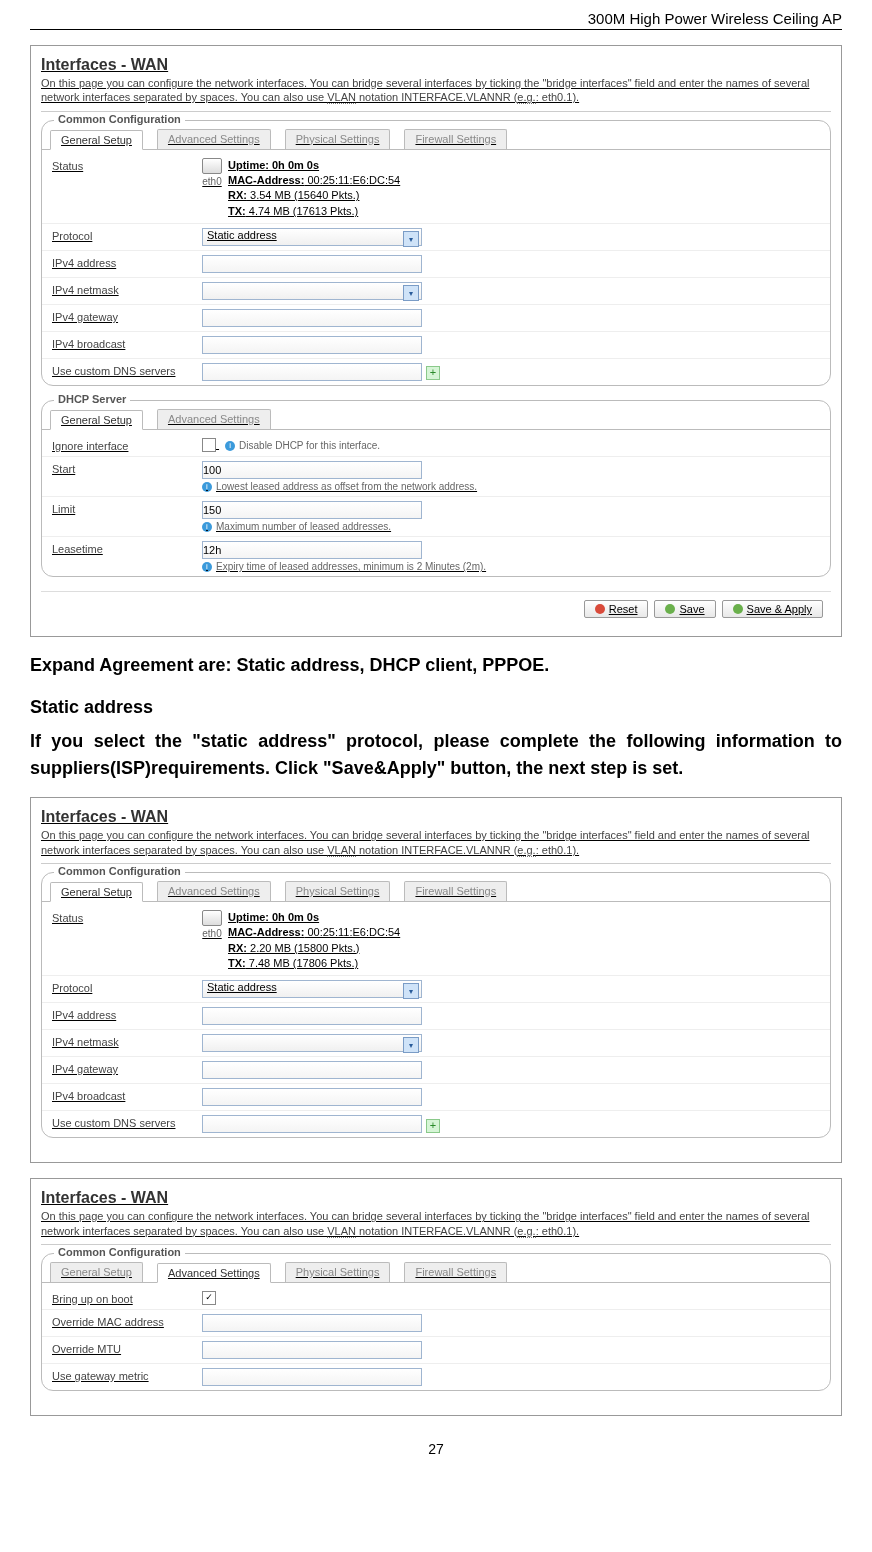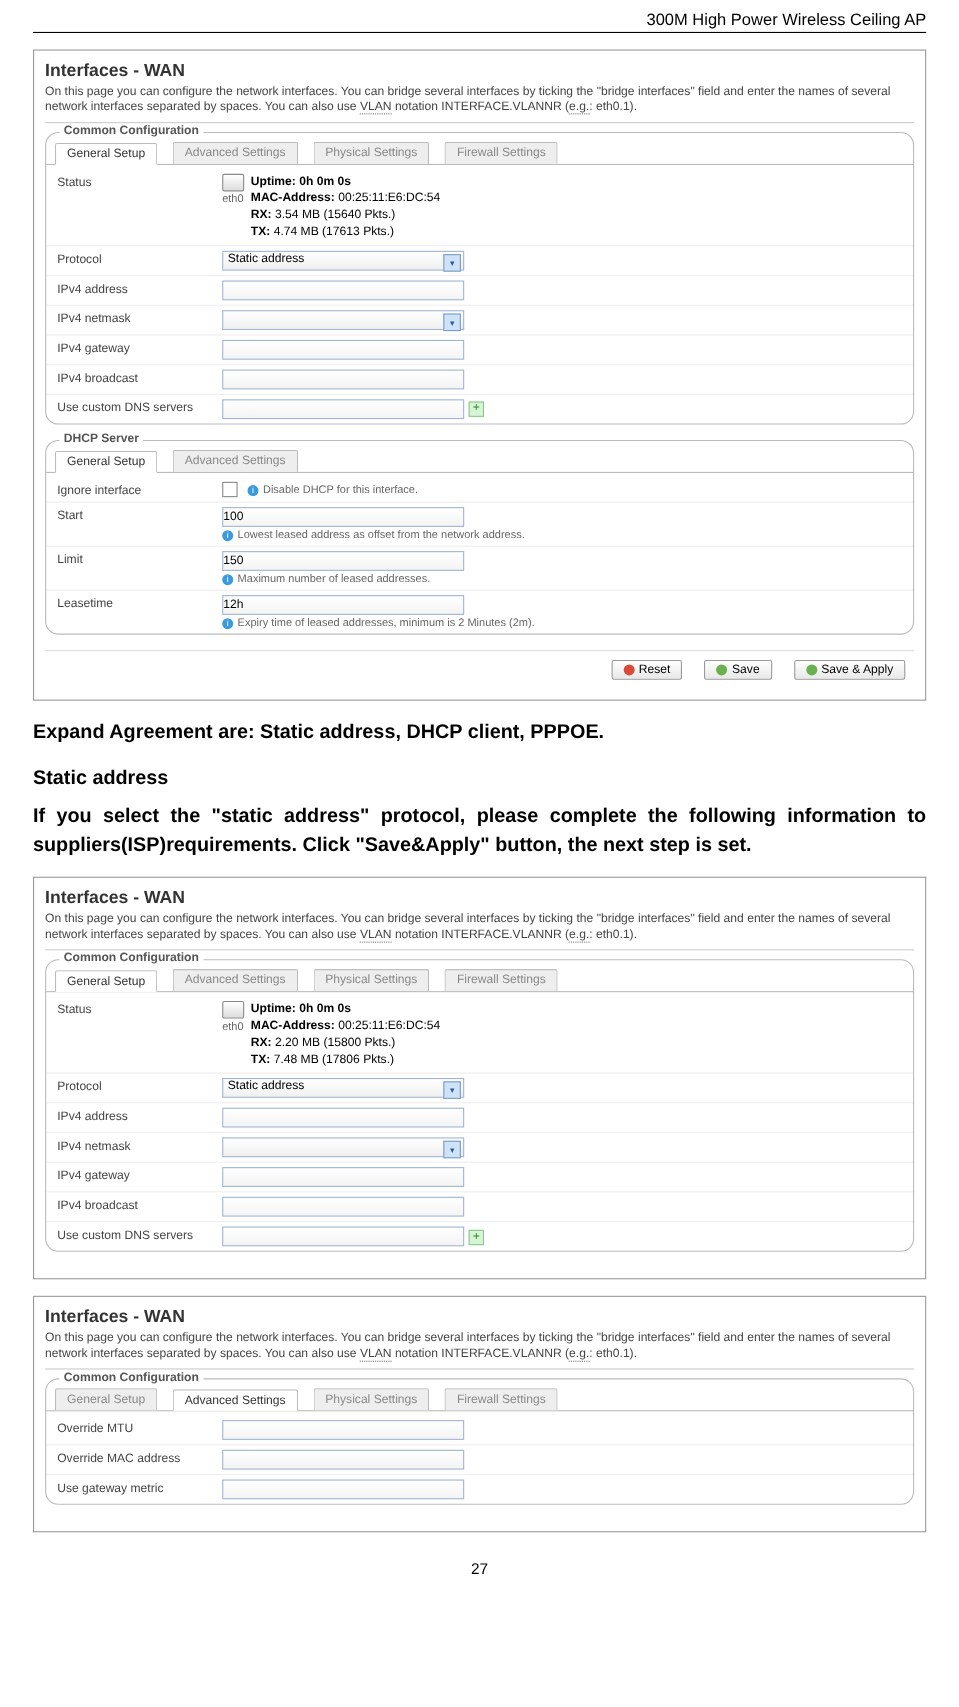--- a/index.html
+++ b/index.html
@@ -1,39 +1,39 @@
 <!DOCTYPE html>
 <html><head>
 <meta charset="utf-8">
 <style>
 body { font-family: Arial, sans-serif; margin: 0; padding: 0 30px; width: 812px; background: #fff; color: #000; }
 .page-header { text-align: right; font-size: 15px; border-bottom: 1px solid #000; padding-bottom: 2px; margin-top: 10px; }
-.screenshot { border: 1px solid #999; margin: 15px 0; padding: 10px; font-size: 11px; background: #fff; }
+.screenshot { border: 1px solid #999; margin: 15px 0; padding: 10px; font-size: 11px; background: #fff; text-decoration: underline; }
 .panel-title { font-size: 16px; font-weight: bold; margin-bottom: 2px; color: #333; }
 .panel-desc { font-size: 11px; line-height: 1.3; border-bottom: 1px solid #ccc; padding-bottom: 6px; margin-bottom: 8px; color: #444; }
 .fieldset { border: 1px solid #bbb; border-radius: 12px; padding: 0; margin: 6px 0 14px 0; position: relative; }
 .fieldset-legend { position: relative; top: -8px; left: 12px; background: #fff; padding: 0 4px; font-size: 11px; color: #555; font-weight: bold; display: inline-block; }
 .tabs { display: flex; gap: 14px; padding: 0 8px; margin-top: -4px; }
 .tab { border: 1px solid #bbb; border-bottom: none; padding: 3px 10px; font-size: 11px; background: #eee; color: #888; cursor: pointer; border-radius: 2px 2px 0 0; }
 .tab.active { background: #fff; color: #333; font-weight: normal; border-bottom: 1px solid #fff; position: relative; top: 1px; }
 .form-body { border-top: 1px solid #bbb; padding: 4px 0 0 0; }
 .form-row { display: flex; align-items: flex-start; border-bottom: 1px solid #eee; padding: 4px 10px; }
 .form-row:last-child { border-bottom: none; }
 .form-label { width: 150px; flex-shrink: 0; font-size: 11px; color: #444; padding-top: 2px; }
 .form-control { flex: 1; position: relative; }
 .input-text { width: 220px; height: 18px; border: 1px solid #9fb5d0; background: linear-gradient(#fff,#f4f4f4); box-sizing: border-box; font-size: 11px; padding: 0 0; }
 .input-select { width: 220px; height: 18px; border: 1px solid #9fb5d0; background: linear-gradient(#fff,#f0f0f0); box-sizing: border-box; font-size: 11px; padding: 0 4px; position: relative; }
 .select-arrow { position: absolute; right: 2px; top: 2px; width: 14px; height: 14px; background: #cfe3f8; border: 1px solid #7a9cc6; display: flex; align-items: center; justify-content: center; font-size: 8px; color: #2a5c9a; }
 .status-block { font-size: 11px; line-height: 1.4; display: flex; align-items: flex-start; gap: 6px; }
-.eth-icon { display: flex; flex-direction: column; align-items: flex-start; font-size: 10px; color: #666; }
+.eth-icon { display: flex; flex-direction: column; align-items: center; font-size: 10px; color: #666; }
 .eth-glyph { width: 18px; height: 14px; border: 1px solid #888; border-radius: 2px; margin-bottom: 1px; background: linear-gradient(#fff,#ddd); }
 .hint { font-size: 10px; color: #666; margin-top: 2px; display: flex; align-items: center; gap: 4px; }
 .hint-icon { width: 10px; height: 10px; border-radius: 50%; background: #3b9adb; color: #fff; font-size: 8px; display: flex; align-items: center; justify-content: center; flex-shrink: 0; }
 .add-icon { width: 12px; height: 12px; background: #d6f5d6; border: 1px solid #8ac98a; font-size: 11px; line-height: 10px; text-align: center; color: #2a8a2a; display: inline-block; margin-left: 4px; vertical-align: middle; }
-.button-bar { display: flex; justify-content: flex-end; gap: 20px; padding: 8px; border-top: 1px solid #ddd; margin-top: 6px; }
+.button-bar { display: flex; justify-content: flex-end; gap: 6px; padding: 8px; border-top: 1px solid #ddd; margin-top: 6px; }
 .btn { border: 1px solid #999; background: linear-gradient(#fff,#e8e8e8); padding: 2px 10px; font-size: 11px; border-radius: 2px; cursor: pointer; display: flex; align-items: center; gap: 4px; }
 .btn-ico { width: 10px; height: 10px; border-radius: 50%; display: inline-block; }
 .body-text { font-size: 18px; line-height: 1.5; margin: 10px 0; font-weight: bold; }
 .body-text.justify { text-align: justify; }
 .body-heading { font-size: 18px; font-weight: bold; margin-top: 18px; }
 .page-footer { text-align: center; font-size: 14px; margin: 25px 0 15px 0; }
 .checkbox { width: 12px; height: 12px; border: 1px solid #888; display: inline-block; vertical-align: middle; font-size: 9px; line-height: 10px; text-align: center; }
 </style>
 </head>
 <body>
@@ -247,28 +247,32 @@
   <div class="fieldset">
     <span class="fieldset-legend">Common Configuration</span>
     <div class="tabs">
       <div class="tab">General Setup</div>
       <div class="tab active">Advanced Settings</div>
       <div class="tab">Physical Settings</div>
       <div class="tab">Firewall Settings</div>
     </div>
     <div class="form-body">
       <div class="form-row">
+        <div class="form-label">Bring up on boot</div>
+        <div class="form-control"><span class="checkbox">✓</span></div>
+      </div>
+      <div class="form-row">
+        <div class="form-label">Override MAC address</div>
+        <div class="form-control"><input class="input-text" style=""></div>
+      </div>
+      <div class="form-row">
         <div class="form-label">Override MTU</div>
         <div class="form-control"><input class="input-text" style=""></div>
       </div>
       <div class="form-row">
-        <div class="form-label">Override MAC address</div>
-        <div class="form-control"><input class="input-text" style=""></div>
-      </div>
-      <div class="form-row">
         <div class="form-label">Use gateway metric</div>
         <div class="form-control"><input class="input-text" style=""></div>
       </div>
     </div>
   </div>
 </div>
 
 <div class="page-footer">27</div>
 
 </body></html>

